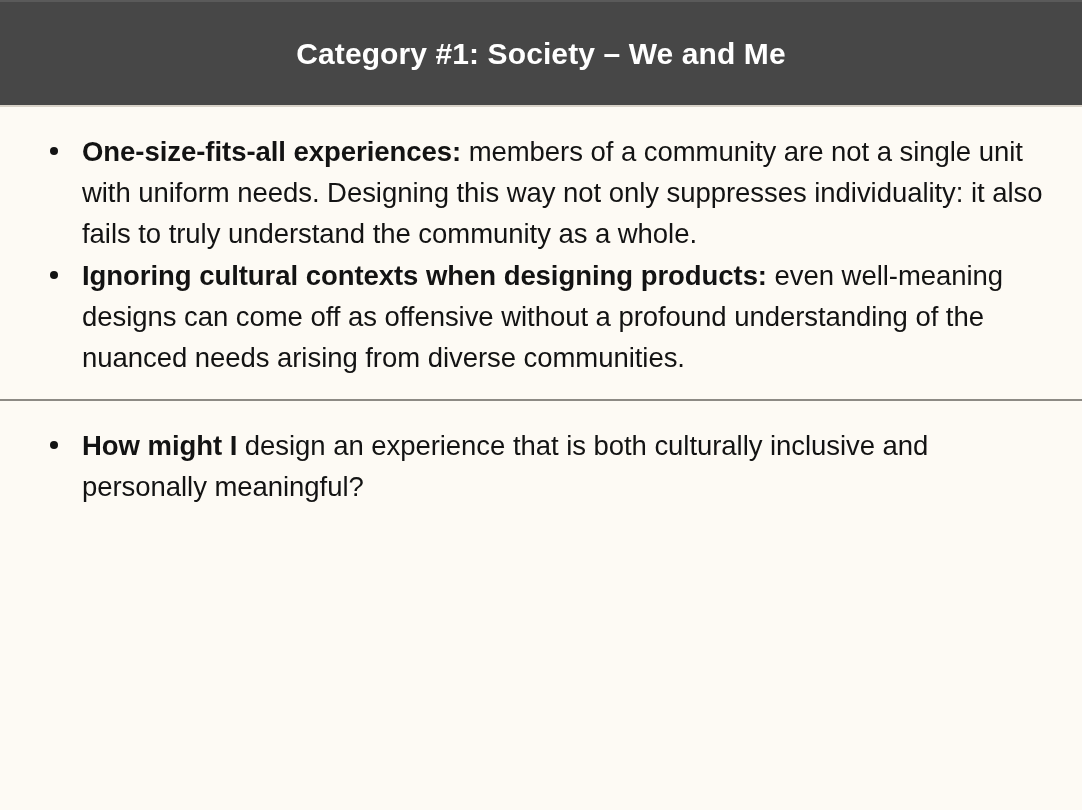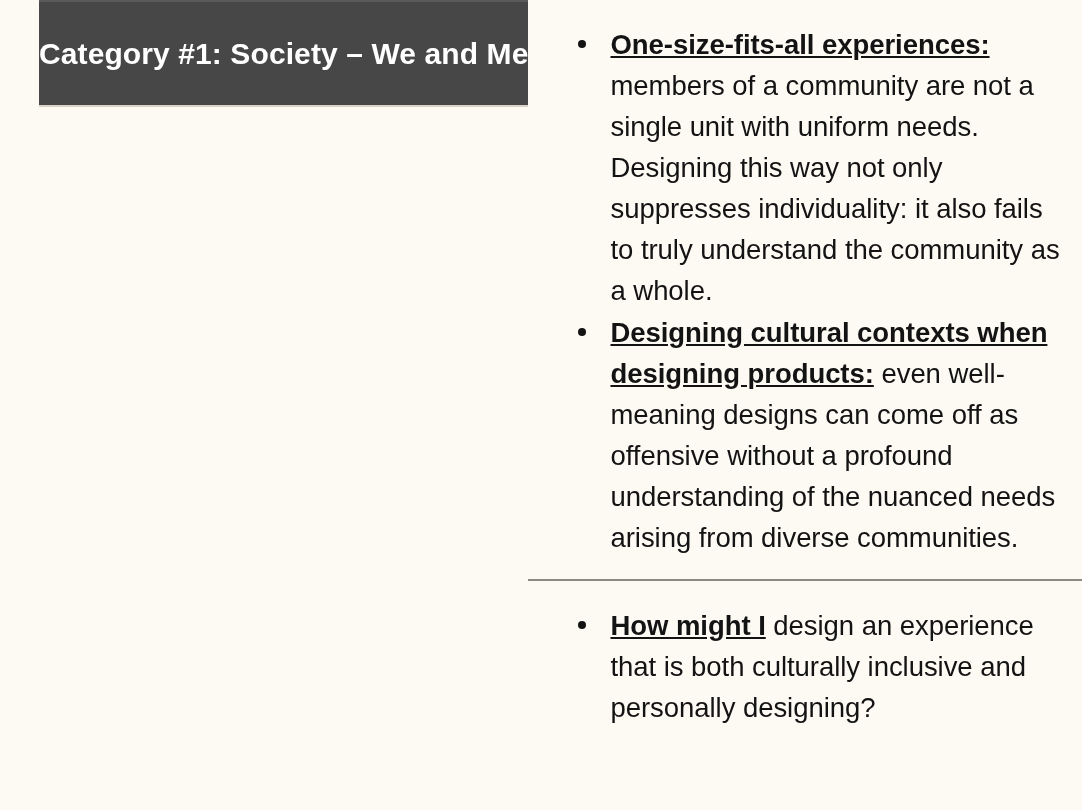--- a/index.html
+++ b/index.html
@@ -11,24 +11,23 @@
     height: 810px;
     background: #fdfaf4;
     font-family: "Liberation Sans", sans-serif;
     overflow: hidden;
   }
   .slide {
     width: 1082px;
     height: 809px;
     background: #fdfaf4;
     display: flex;
-    flex-direction: row;
+    flex-direction: column;
     position: relative;
     box-sizing: border-box;
-    padding-left: 39px;
   }
   .header-bar {
     height: 107px;
     background: #474747;
     border-top: 2px solid #5a5a5a;
     border-bottom: 2px solid #d8d2c8;
     display: flex;
     align-items: center;
     justify-content: center;
     box-sizing: border-box;
@@ -83,21 +82,20 @@
     position: absolute;
     left: 22px;
     top: 16px;
     width: 8px;
     height: 8px;
     border-radius: 50%;
     background: #131313;
   }
   .lead {
     font-weight: bold;
-    text-decoration: underline;
   }
   .rest {
     font-weight: normal;
   }
 </style>
 </head>
 <body>
 
 <div class="slide">
 
@@ -106,29 +104,29 @@
   </div>
 
   <div class="body-area">
 
     <div class="section section-problems">
       <ul class="bullets">
         <li>
           <span class="bullet-dot"></span><span class="lead">One-size-fits-all experiences:</span><span class="rest"> members of a community are not a single unit with uniform needs. Designing this way not only suppresses individuality: it also fails to truly understand the community as a whole.</span>
         </li>
         <li>
-          <span class="bullet-dot"></span><span class="lead">Designing cultural contexts when designing products:</span><span class="rest"> even well-meaning designs can come off as offensive without a profound understanding of the nuanced needs arising from diverse communities.</span>
+          <span class="bullet-dot"></span><span class="lead">Ignoring cultural contexts when designing products:</span><span class="rest"> even well-meaning designs can come off as offensive without a profound understanding of the nuanced needs arising from diverse communities.</span>
         </li>
       </ul>
     </div>
 
     <div class="divider"></div>
 
     <div class="section section-questions">
       <ul class="bullets">
         <li>
-          <span class="bullet-dot"></span><span class="lead">How might I</span><span class="rest"> design an experience that is both culturally inclusive and personally designing?</span>
+          <span class="bullet-dot"></span><span class="lead">How might I</span><span class="rest"> design an experience that is both culturally inclusive and personally meaningful?</span>
         </li>
       </ul>
     </div>
 
   </div>
 </div>
 
 </body></html>

